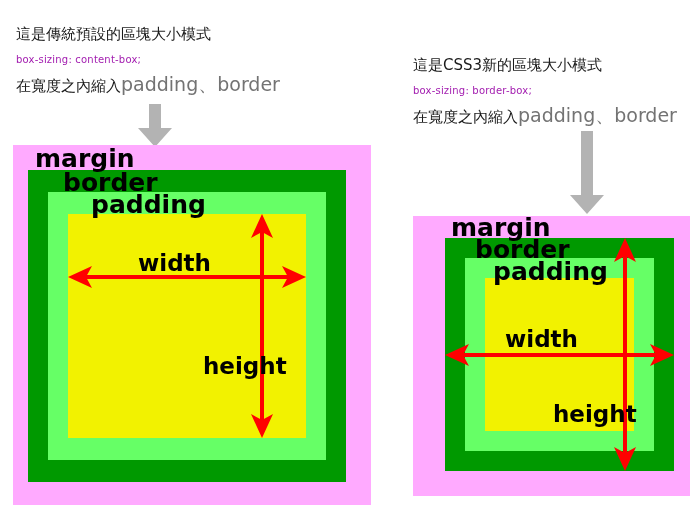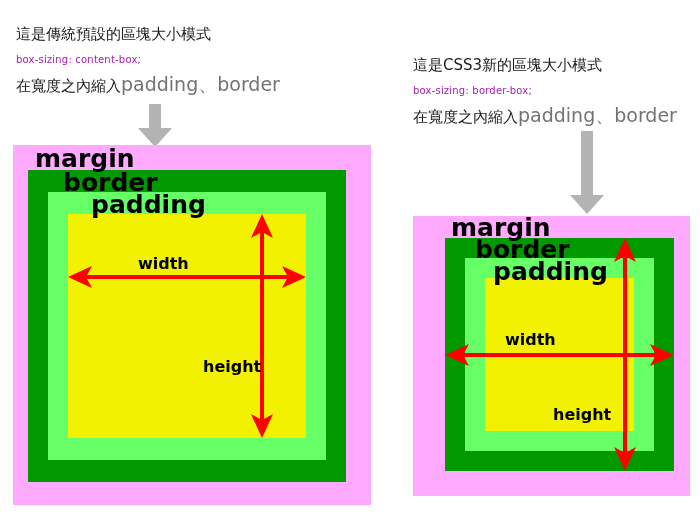--- a/index.html
+++ b/index.html
@@ -68,21 +68,21 @@
   }
 
   
   .measure {
     position: absolute;
     left: 0; top: 0;
     pointer-events: none;
   }
   .dim-label {
     position: absolute;
-    font-size: 16px;
+    font-size: 23px;
     font-weight: bold;
     color: #000000;
     white-space: nowrap;
     line-height: 23px;
   }
 </style>
 </head>
 <body>
 
 <div class="panel panel-left">

